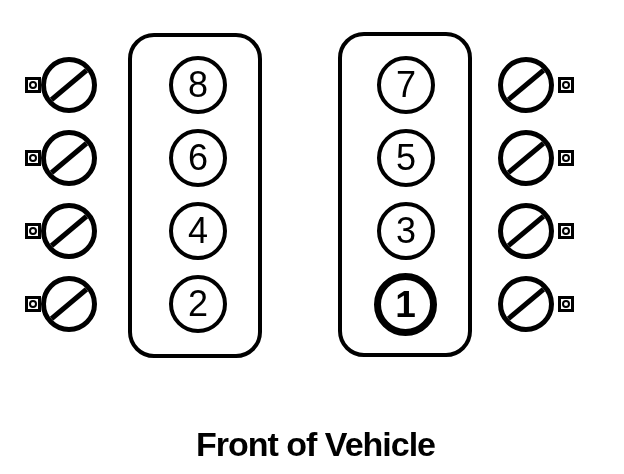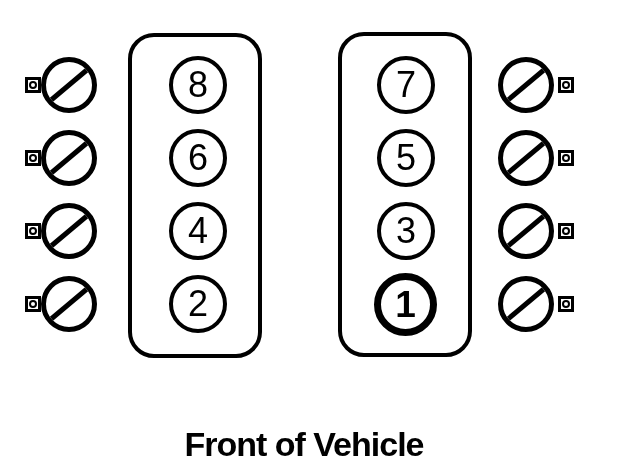--- a/index.html
+++ b/index.html
@@ -114,24 +114,24 @@
   .t-l3 { left: 25px;  top: 223px; }
   .t-l4 { left: 25px;  top: 296px; }
   .t-r1 { left: 558px; top: 77px;  }
   .t-r2 { left: 558px; top: 150px; }
   .t-r3 { left: 558px; top: 223px; }
   .t-r4 { left: 558px; top: 296px; }
 
   
   .caption {
     position: absolute;
-    left: 184px;
+    left: 196px;
     top: 425px;
     width: 240px;
-    text-align: center;
+    text-align: left;
     white-space: nowrap;
     font-weight: bold;
     font-size: 34px;
     letter-spacing: -1px;
   }
 </style>
 </head>
 <body>
 
 <div class="diagram">

